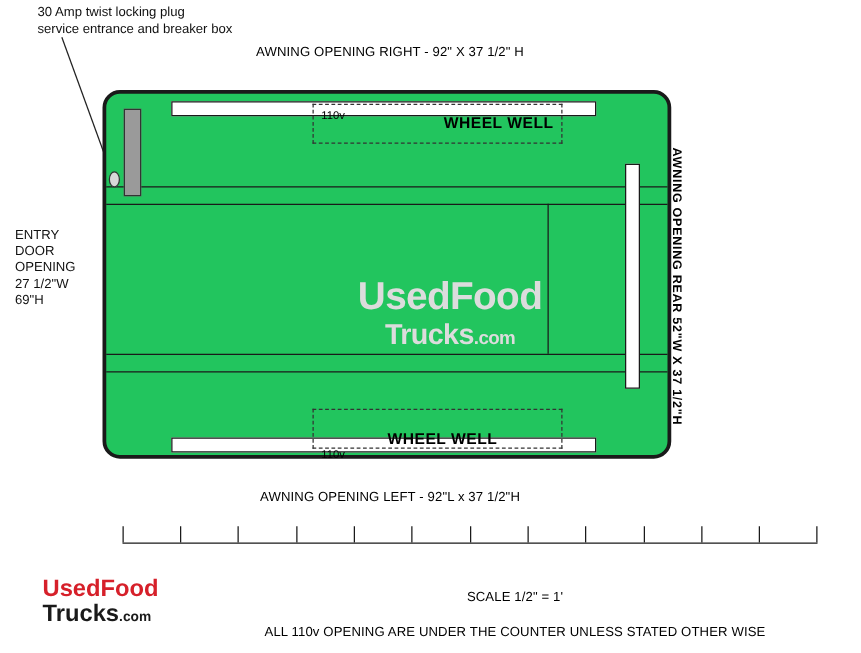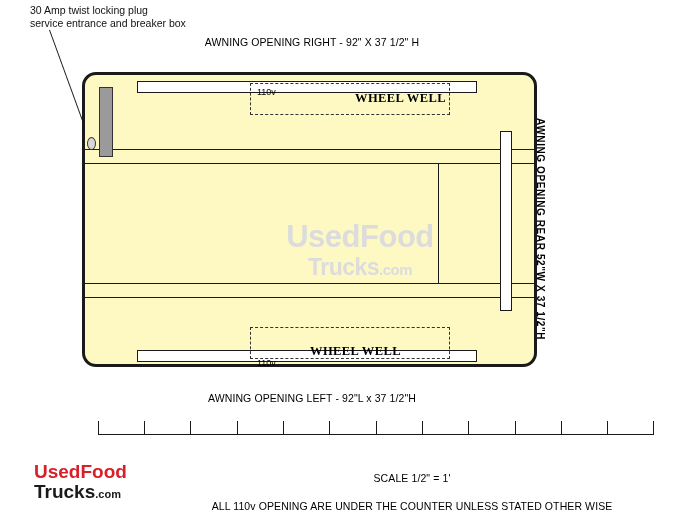--- a/index.html
+++ b/index.html
@@ -33,21 +33,20 @@
   }
   .label-center {
     font-size: 10.5px;
     text-align: center;
     letter-spacing: 0.1px;
   }
   .bold-label {
     font-weight: bold;
     font-size: 12.5px;
     letter-spacing: 0.4px;
-    font-family: Liberation Serif, serif;
   }
   .small-label {
     font-size: 9px;
   }
 
   
   .leader {
     position: absolute;
     border-left: 1px solid #222;
     transform-origin: top left;
@@ -56,21 +55,21 @@
   
   .trailer {
     position: absolute;
     left: 70px;
     top: 72px;
     width: 455px;
     height: 295px;
     border: 3px solid #1a1a1a;
     border-radius: 14px;
     box-sizing: border-box;
-    background: #fef9c3;
+    background: #22c55e;
   }
   
   .iline {
     position: absolute;
     background: #1a1a1a;
     height: 1px;
   }
   .vline {
     position: absolute;
     background: #1a1a1a;
@@ -205,20 +204,25 @@
     <div class="abs small-label" style="left:172px; top:12px;">110v</div>
     <div class="abs bold-label" style="left:270px; top:16px;">WHEEL WELL</div>
 
     <div class="well" style="left:165px; top:252px; width:200px; height:32px;"></div>
     <div class="abs small-label" style="left:172px; top:283px;">110v</div>
     <div class="abs bold-label" style="left:225px; top:269px;">WHEEL WELL</div>
   </div>
 
   <div class="vtext" style="left:534px; top:118px;">AWNING OPENING REAR 52"W X 37 1/2"H</div>
 
+  <div class="abs note" style="left:0px; top:182px; width:64px;">ENTRY
+DOOR
+OPENING
+27 1/2"W
+69"H</div>
 
   <div class="abs label-center" style="left:75px; top:392px; width:450px;">AWNING OPENING LEFT - 92"L x 37 1/2"H</div>
 
   <div class="wm-center">
     <div>UsedFood</div>
     <div class="sub">
       <span>Trucks</span><span class="dot">.com</span>
     </div>
   </div>
 

